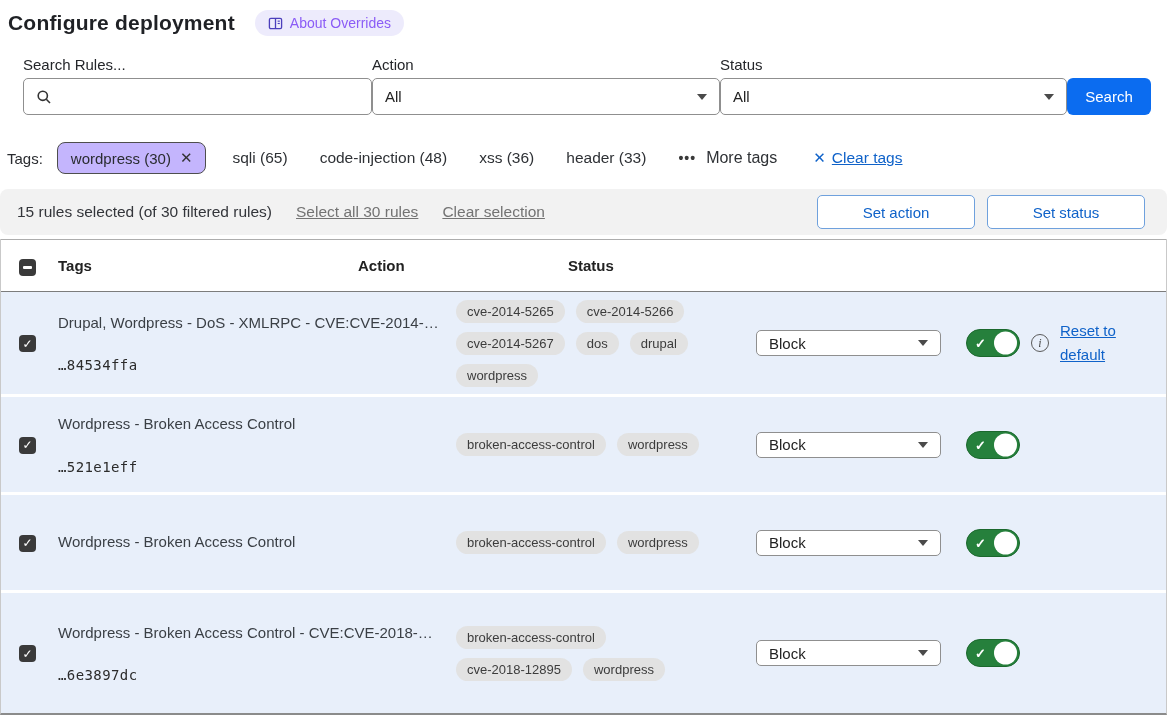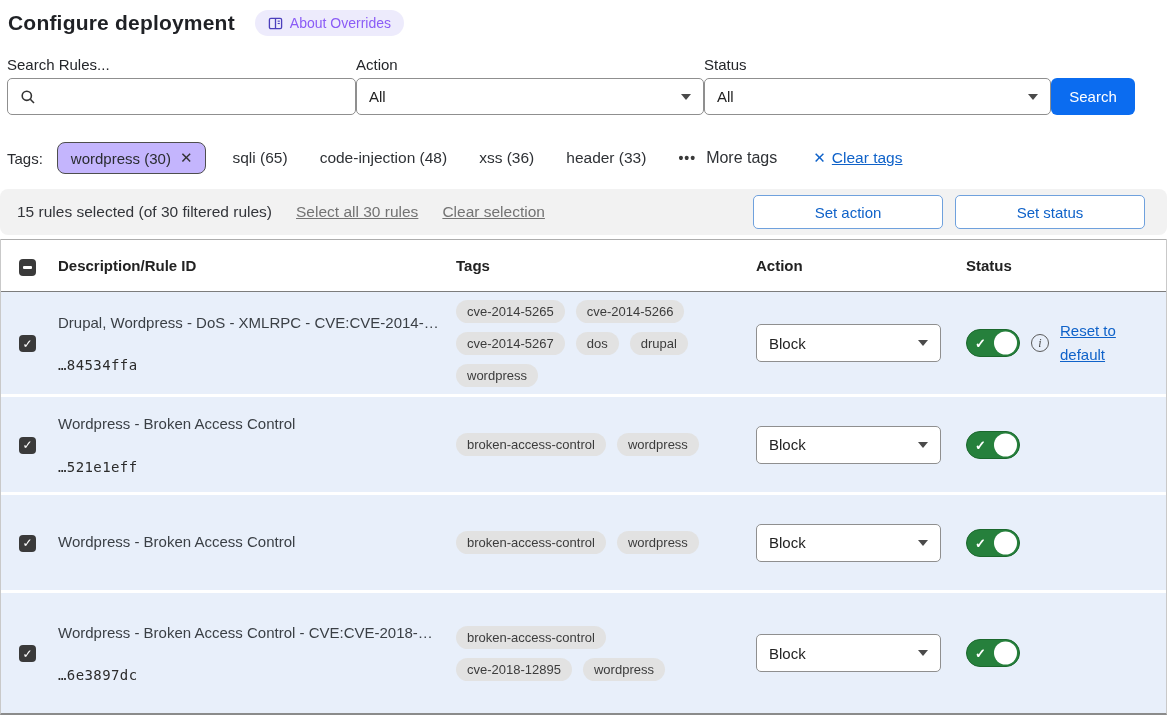--- a/index.html
+++ b/index.html
@@ -14,21 +14,21 @@
   
   .page-header { display:flex; align-items:center; gap:20px; padding:10px 0 0 8px; }
   .page-title { font-size:21px; font-weight:700; color:#1f2125; letter-spacing:.2px; }
   .badge {
     display:inline-flex; align-items:center; gap:7px;
     background:#edebfc; color:#8b5cf6; border-radius:14px;
     padding:5px 13px; font-size:14px; cursor:pointer;
   }
 
   
-  .filters { display:flex; padding-left:7px; margin-top:20px; align-items:flex-end; }
+  .filters { display:flex; padding-left:7px; margin-top:20px; align-items:flex-end;justify-content:center; }
   .fgroup { display:flex; flex-direction:column; }
   .flabel { font-size:15px; color:#24262a; margin-bottom:5px; }
   .inputbox, .selectbox {
     height:37px; background:#fff; border:1px solid #8f8f8f; border-radius:5px;
     display:flex; align-items:center; padding:0 12px; font-size:15px; color:#222;
   }
   .inputbox { width:349px; gap:8px; }
   .inputbox input { border:none; outline:none; flex:1; font-size:15px; font-family:"Liberation Sans",sans-serif; background:transparent; }
   .sel-action { width:348px; }
   .sel-status { width:347px; }
@@ -56,21 +56,21 @@
 
   
   .selection-bar {
     margin-top:12px; height:46px; background:#f2f2f2; border-radius:8px;
     display:flex; align-items:center; padding:0 22px 0 17px; gap:24px;
   }
   .sel-summary { font-size:15.5px; color:#33353a; }
   .sel-link { color:#737373; font-size:15.5px; text-decoration:underline; cursor:pointer; }
   .sel-buttons { margin-left:auto; display:flex; gap:12px; }
   .outline-btn {
-    width:190px; height:34px; background:#fff; border:1px solid #6fa1dd; border-radius:5px;
+    width:158px; height:34px; background:#fff; border:1px solid #6fa1dd; border-radius:5px;
     color:#0f62c9; font-size:15px; font-family:"Liberation Sans",sans-serif; cursor:pointer;
   }
 
   
   .table { margin-top:4px; border-left:1px solid #c9c9c9; border-right:1px solid #c9c9c9; border-bottom:2px solid #8b8b8b; }
   .thead {
     display:flex; align-items:center; height:53px; background:#fff;
     border-top:1px solid #adadad; border-bottom:1px solid #7c7c7c;
     font-weight:700; font-size:15px; color:#222;
   }
@@ -96,21 +96,21 @@
 
   .desc { font-size:15px; color:#3a3f45; line-height:1.35; }
   .ruleid { font-family:"DejaVu Sans Mono", monospace; font-size:14px; color:#2b2b2b; margin-top:24px; letter-spacing:.4px; }
 
   .pillwrap { display:flex; flex-wrap:wrap; gap:9px 11px; max-width:248px; }
   .pill {
     background:#e2e2e2; color:#3c3c3c; font-size:13px; padding:4px 11px;
     border-radius:12px; white-space:nowrap;
   }
 
-  .action-select { width:185px; height:38px; }
+  .action-select { width:185px; height:26px; }
 
   .toggle { position:relative; width:54px; height:28px; border-radius:15px; background:#26803c; border:1.5px solid #1b682d; display:inline-block; flex-shrink:0; cursor:pointer; }
   .toggle .tick { position:absolute; left:8px; top:50%; transform:translateY(-50%); color:#fff; font-size:13px; font-weight:700; }
   .toggle .knob { position:absolute; right:2px; top:50%; transform:translateY(-50%); width:23px; height:23px; border-radius:50%; background:#fff; }
 
   .info {
     width:18px; height:18px; border:1.3px solid #5a5a5a; border-radius:50%; color:#4a4a4a;
     display:inline-flex; align-items:center; justify-content:center;
     font-family:"Liberation Serif", serif; font-size:12px; font-style:italic; flex-shrink:0; cursor:pointer;
   }
@@ -192,21 +192,20 @@
     </span>
   </div>
 
   <div class="table">
     <div class="thead">
       <div class="cell-cb">
         <span class="cb">
             <span class="minus"></span>
           </span>
       </div>
-      <div class="cell-desc">Description/Rule ID</div>
       <div class="cell-tags">Tags</div>
       <div class="cell-action">Action</div>
       <div class="cell-status">Status</div>
     </div>
     <div id="rows">
         <div class="trow">
           <div class="cell-cb"><span class="cb">✓</span></div>
           <div class="cell-desc">
             <div class="desc">Drupal, Wordpress - DoS - XMLRPC - CVE:CVE-2014-…</div>
             <div class="ruleid">…84534ffa</div>

